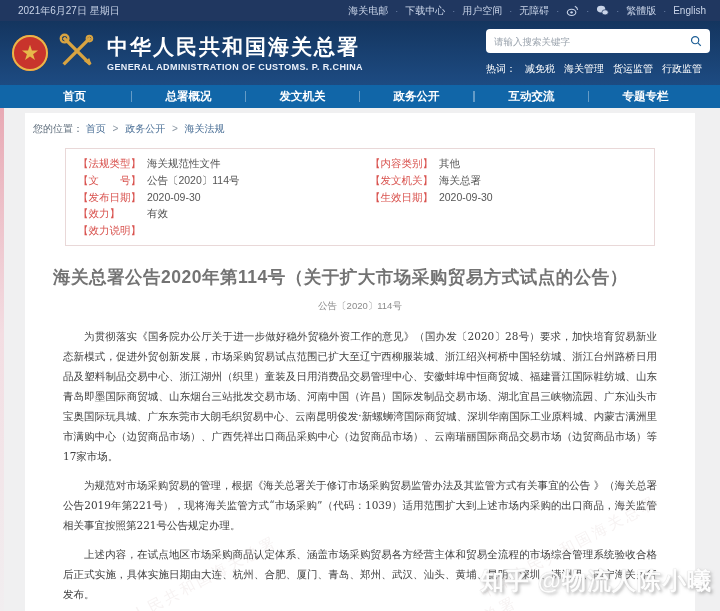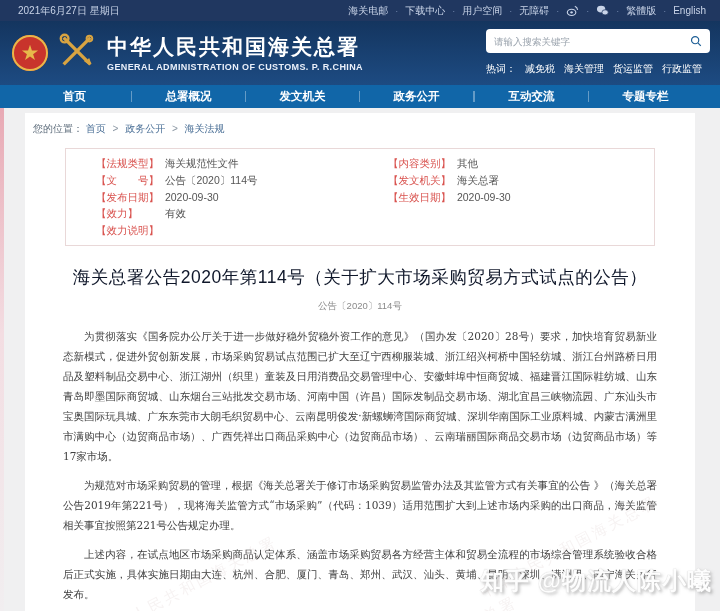--- a/index.html
+++ b/index.html
@@ -45,29 +45,29 @@
   
   .main { position:relative; height:503px; background:#f0f0f1; }
   .left-stripe { position:absolute; left:0; top:0; width:4px; height:100%;
                  background:linear-gradient(180deg,#e8a9b4 0%,#f3dde2 45%,#f1eef0 100%); }
   .card { position:absolute; left:25px; right:25px; top:5px; bottom:0; background:#fff; }
 
   .breadcrumb { padding:9px 0 9px 8px; font-size:10px; color:#5c6b7a; }
   .breadcrumb a { color:#4a6f96; text-decoration:none; }
   .bc-sep { margin:0 4px; color:#8b97a3; }
 
-  .meta-box { margin:3px 40px 0; border:1px solid #e9d8d8; padding:6px 0 6px 30px; }
+  .meta-box { margin:3px 40px 0; border:1px solid #e9d8d8; padding:6px 0 6px 12px; }
   .meta-row { display:flex; line-height:16.8px; font-size:10.5px; }
   .meta-cell-l { width:292px; }
   .meta-cell-r { flex:1; }
   .meta-label { color:#d9534f; display:inline-block; min-width:66px; }
   .meta-value { color:#555; }
 
-  .doc-title { margin:20px 28px 0; text-align:center; font-size:17.5px; font-weight:normal;
-               color:#0f172a; letter-spacing:.5px; line-height:22px; }
+  .doc-title { margin:20px 28px 0; font-size:17.5px; font-weight:bold;
+               color:#737373; letter-spacing:.5px; line-height:22px; }
   .doc-number { text-align:center; font-size:9.5px; color:#8a8a8a; margin-top:12px; }
 
   .doc-body { margin:13px 38px 0; font-size:10.5px; line-height:20px; color:#404040;
               text-align:justify; font-family:"DejaVu Serif","Liberation Serif",serif; }
   .doc-body p { text-indent:2em; margin:0 0 9px; }
 
   
   .credit-watermark { position:absolute; right:8px; top:565px; font-size:24px; font-weight:bold;
                       letter-spacing:1px; color:#fdfdfd; z-index:5;
                       text-shadow:0 0 1px #c4c4c4, 2px 2px 3px rgba(125,125,125,.5); }

